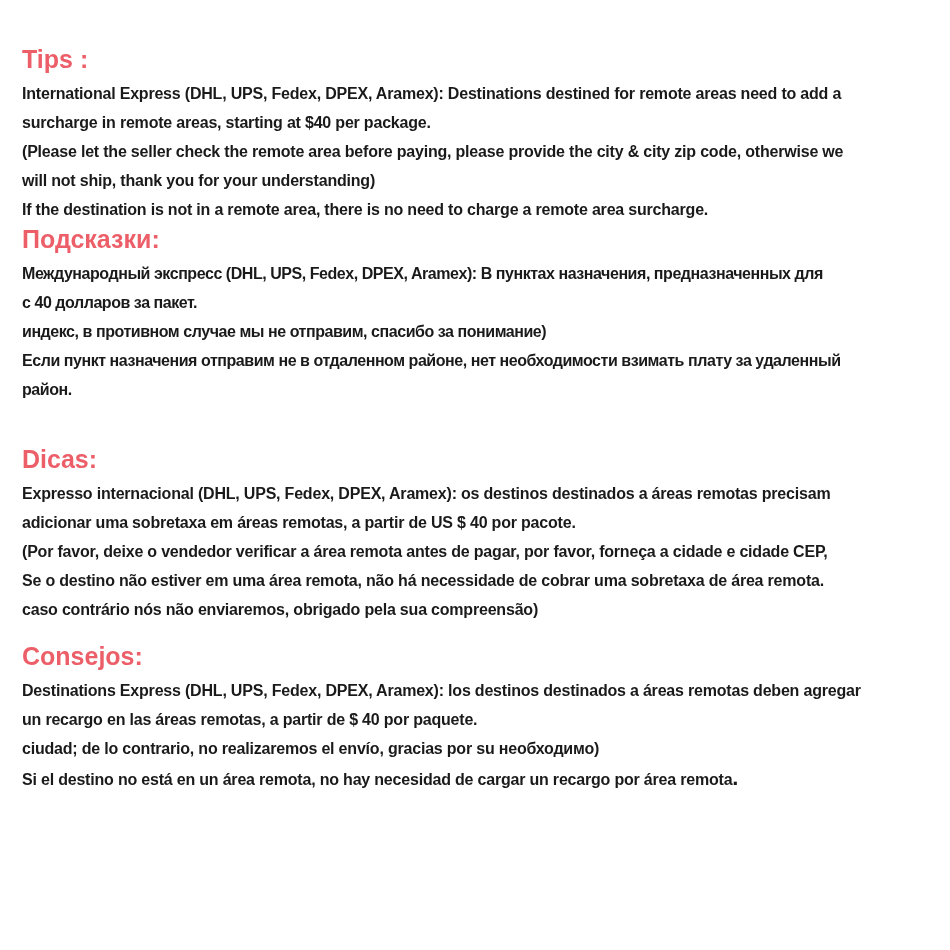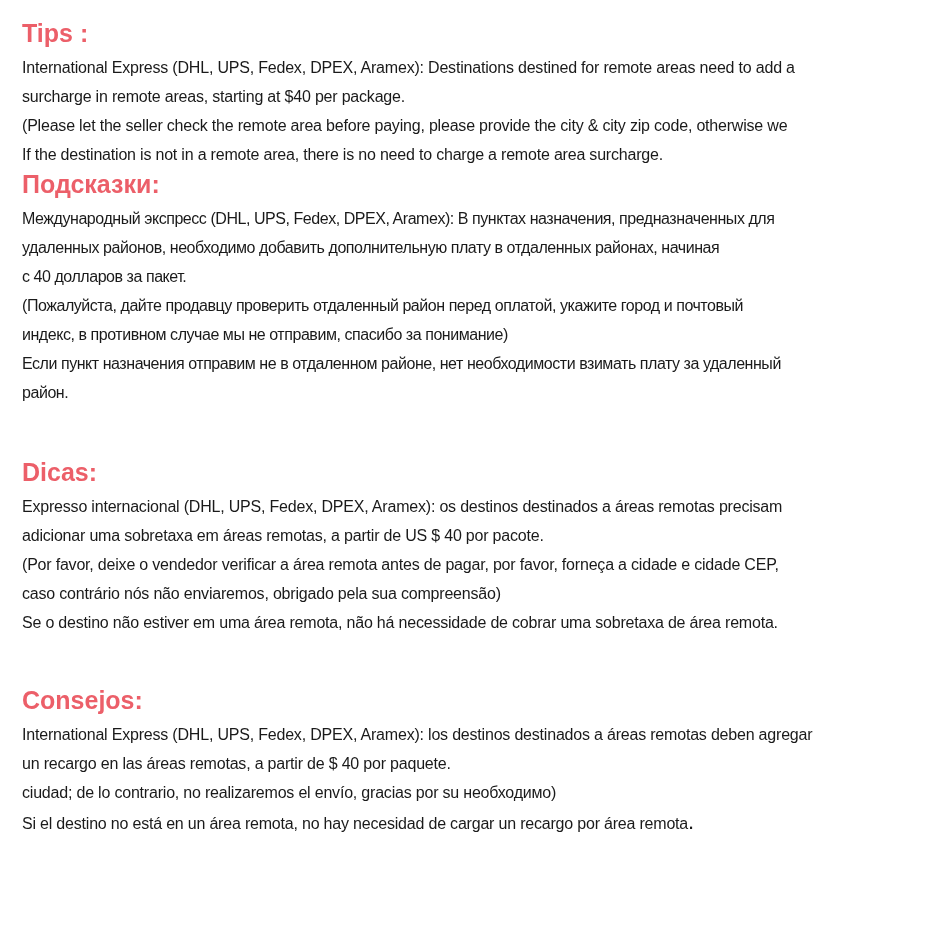--- a/index.html
+++ b/index.html
@@ -9,78 +9,77 @@
   }
   *{box-sizing:border-box;}
   html,body{margin:0;padding:0;}
   body{
     width:950px;height:950px;overflow:hidden;
     background:var(--bg);
     font-family:"Liberation Sans","DejaVu Sans",sans-serif;
     font-weight:bold;
     color:var(--text);
   }
-  .page{padding:18px 14px 0 22px;}
+  .page{padding:44px 14px 0 22px;}
   .section{margin:0;}
   .section.gap-a{}
-  .section.gap-b{margin-top:50px;}
-  .section.gap-c{margin-top:48px;}
+  .section.gap-b{margin-top:40px;}
+  .section.gap-c{margin-top:17px;}
   .section-heading{
     margin:0 0 5px 0;
     font-size:25px;
     line-height:30px;
     font-weight:bold;
     color:var(--accent);
   }
   .line{
     font-size:16px;
     line-height:29px;
     letter-spacing:-0.2px;
     white-space:nowrap;
-    font-weight:normal;
+    font-weight:bold;
   }
   .section.ru .line{letter-spacing:-0.45px;}
   .big-dot{font-size:22px;}
 </style>
 </head>
 <body>
 
 <div class="page">
 
   <section class="section en">
     <h2 class="section-heading">Tips :</h2>
     <div class="line">International Express (DHL, UPS, Fedex, DPEX, Aramex): Destinations destined for remote areas need to add a</div>
     <div class="line">surcharge in remote areas, starting at $40 per package.</div>
     <div class="line">(Please let the seller check the remote area before paying, please provide the city &amp; city zip code, otherwise we</div>
+    <div class="line">will not ship, thank you for your understanding)</div>
     <div class="line">If the destination is not in a remote area, there is no need to charge a remote area surcharge.</div>
   </section>
 
   <section class="section ru gap-a">
     <h2 class="section-heading">Подсказки:</h2>
     <div class="line">Международный экспресс (DHL, UPS, Fedex, DPEX, Aramex): В пунктах назначения, предназначенных для</div>
-    <div class="line">удаленных районов, необходимо добавить дополнительную плату в отдаленных районах, начиная</div>
     <div class="line">с 40 долларов за пакет.</div>
-    <div class="line">(Пожалуйста, дайте продавцу проверить отдаленный район перед оплатой, укажите город и почтовый</div>
     <div class="line">индекс, в противном случае мы не отправим, спасибо за понимание)</div>
     <div class="line">Если пункт назначения отправим не в отдаленном районе, нет необходимости взимать плату за удаленный</div>
     <div class="line">район.</div>
   </section>
 
   <section class="section pt gap-b">
     <h2 class="section-heading">Dicas:</h2>
     <div class="line">Expresso internacional (DHL, UPS, Fedex, DPEX, Aramex): os destinos destinados a áreas remotas precisam</div>
     <div class="line">adicionar uma sobretaxa em áreas remotas, a partir de US $ 40 por pacote.</div>
     <div class="line">(Por favor, deixe o vendedor verificar a área remota antes de pagar, por favor, forneça a cidade e cidade CEP,</div>
+    <div class="line">Se o destino não estiver em uma área remota, não há necessidade de cobrar uma sobretaxa de área remota.</div>
     <div class="line">caso contrário nós não enviaremos, obrigado pela sua compreensão)</div>
-    <div class="line">Se o destino não estiver em uma área remota, não há necessidade de cobrar uma sobretaxa de área remota.</div>
   </section>
 
   <section class="section es gap-c">
     <h2 class="section-heading">Consejos:</h2>
-    <div class="line">International Express (DHL, UPS, Fedex, DPEX, Aramex): los destinos destinados a áreas remotas deben agregar</div>
+    <div class="line">Destinations Express (DHL, UPS, Fedex, DPEX, Aramex): los destinos destinados a áreas remotas deben agregar</div>
     <div class="line">un recargo en las áreas remotas, a partir de $ 40 por paquete.</div>
     <div class="line">ciudad; de lo contrario, no realizaremos el envío, gracias por su необходимо)</div>
     <div class="line">
       <span>Si el destino no está en un área remota, no hay necesidad de cargar un recargo por área remota</span><span class="big-dot">.</span>
     </div>
   </section>
 
 </div>
 
 </body></html>

